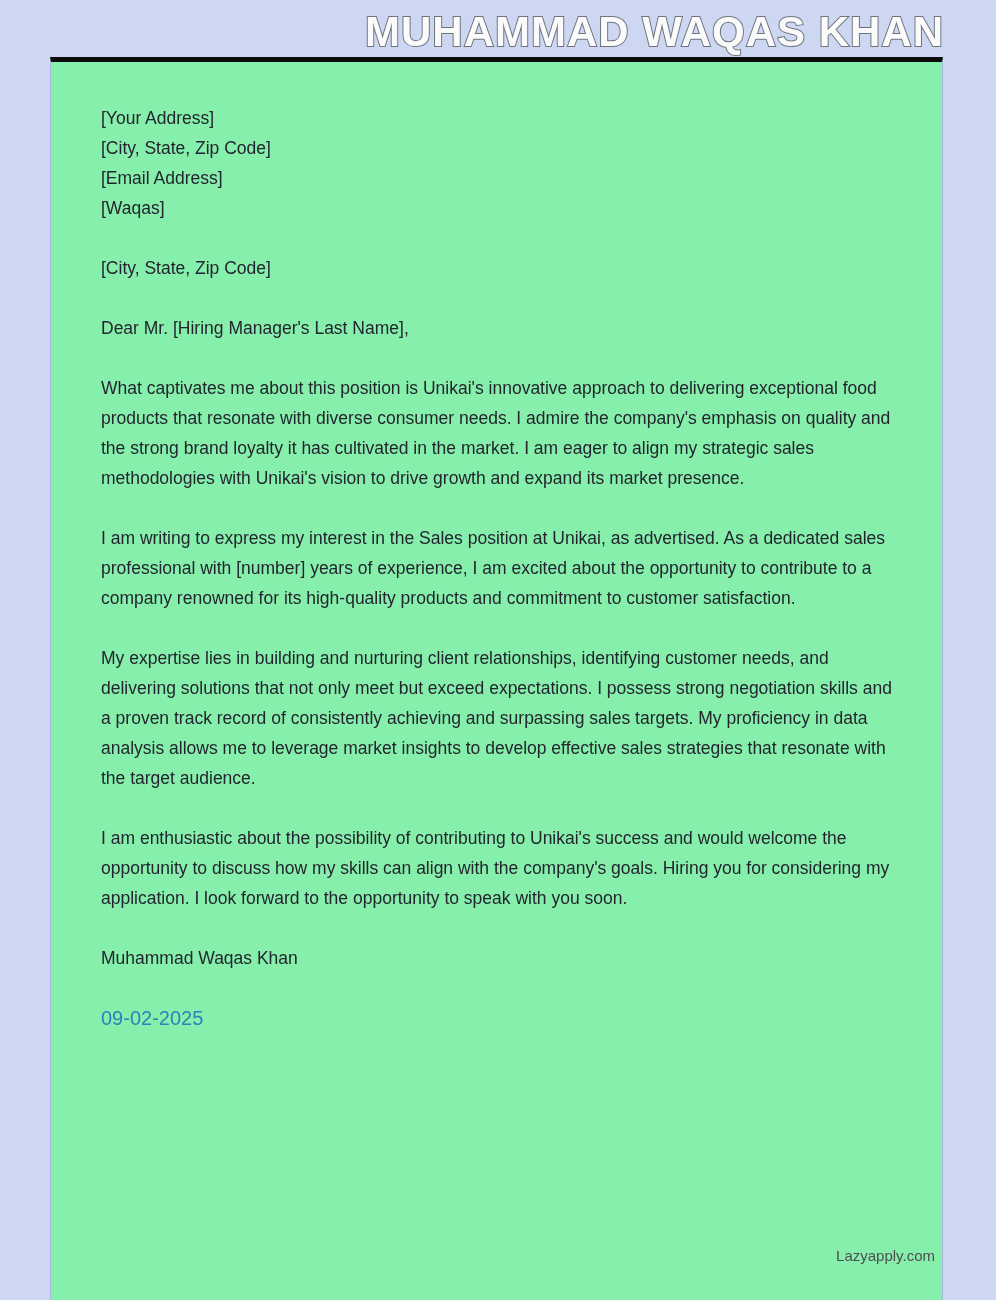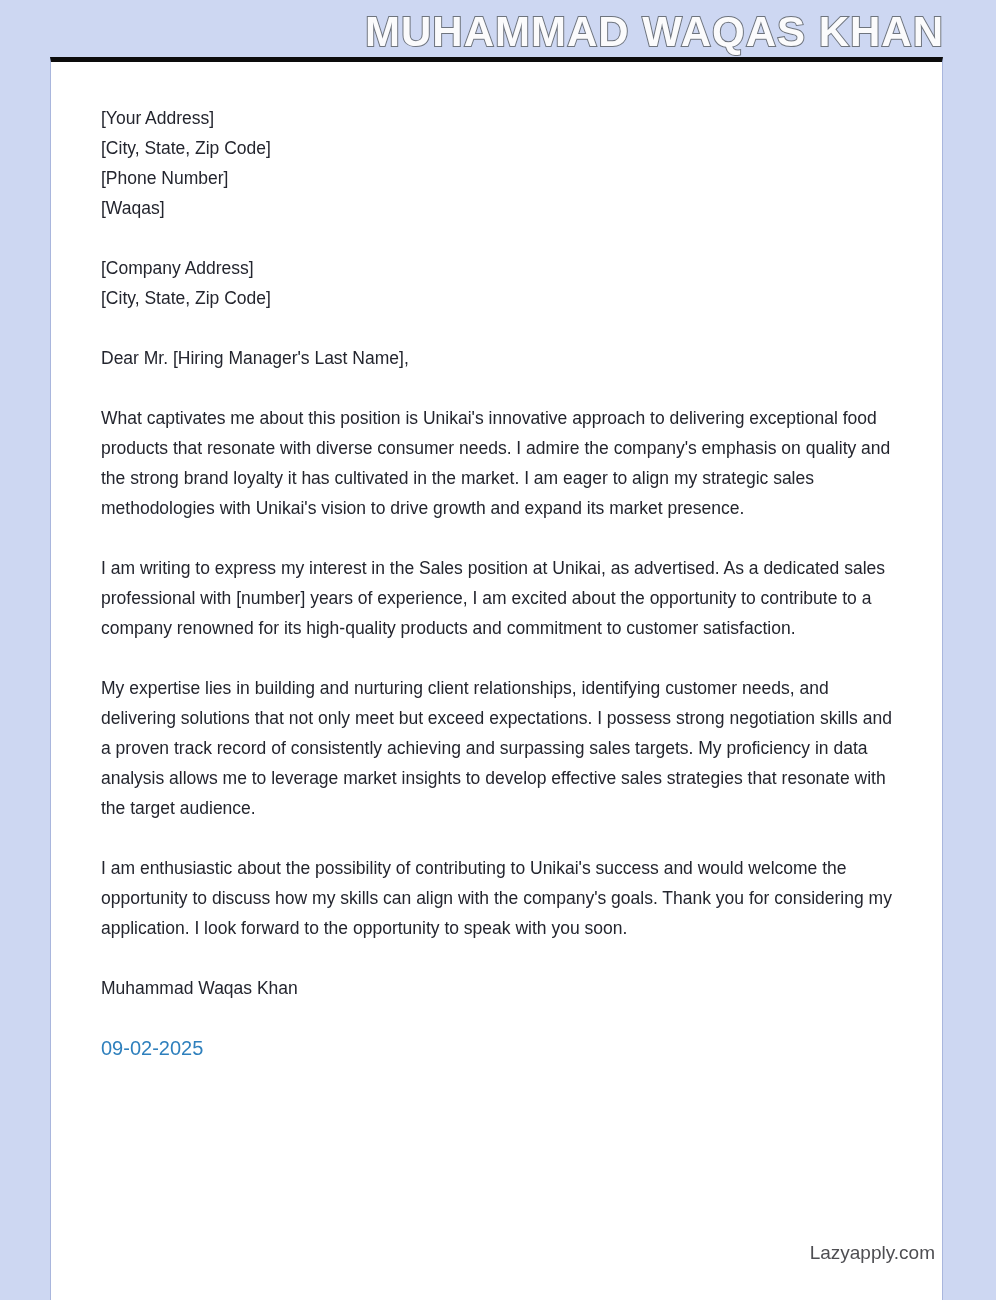--- a/index.html
+++ b/index.html
@@ -35,21 +35,21 @@
     stroke-width: 2px;
     paint-order: stroke fill;
   }
 
   .page {
     position: absolute;
     left: 50px;
     top: 57px;
     width: 893px;
     bottom: 0;
-    background: #ffffff;
+    background: #86efac;
     border-top: 5px solid #0c0c0c;
     border-left: 1px solid #a9b6dd;
     border-right: 1px solid #a9b6dd;
   }
 
   .content {
     padding: 41px 50px 0 50px;
     color: #23252e;
     font-size: 17.5px;
     line-height: 30px;
@@ -62,21 +62,21 @@
   .date-line {
     color: #2f80bd;
     font-size: 20px;
     margin-top: 10px !important;
   }
 
   .watermark {
     position: absolute;
     right: 7px;
     bottom: 36px;
-    font-size: 19px;
+    font-size: 15px;
     color: #4e4e52;
     text-align: center;
   }
 </style>
 </head>
 <body>
 
 <div class="canvas">
 
   <div class="header-band">
@@ -84,35 +84,34 @@
       <text class="name-text" x="620" y="42" text-anchor="end">MUHAMMAD WAQAS KHAN</text>
     </svg>
   </div>
 
   <div class="page">
     <div class="content">
 
       <div class="block">
         <div>[Your Address]</div>
         <div>[City, State, Zip Code]</div>
-        <div>[Phone Number]</div>
+        <div>[Email Address]</div>
         <div>[Waqas]</div>
       </div>
 
       <div class="block">
-        <div>[Company Address]</div>
         <div>[City, State, Zip Code]</div>
       </div>
 
       <p>Dear Mr. [Hiring Manager's Last Name],</p>
 
       <p>What captivates me about this position is Unikai's innovative approach to delivering exceptional food products that resonate with diverse consumer needs. I admire the company's emphasis on quality and the strong brand loyalty it has cultivated in the market. I am eager to align my strategic sales methodologies with Unikai's vision to drive growth and expand its market presence.</p>
       <p>I am writing to express my interest in the Sales position at Unikai, as advertised. As a dedicated sales professional with [number] years of experience, I am excited about the opportunity to contribute to a company renowned for its high-quality products and commitment to customer satisfaction.</p>
       <p>My expertise lies in building and nurturing client relationships, identifying customer needs, and delivering solutions that not only meet but exceed expectations. I possess strong negotiation skills and a proven track record of consistently achieving and surpassing sales targets. My proficiency in data analysis allows me to leverage market insights to develop effective sales strategies that resonate with the target audience.</p>
-      <p>I am enthusiastic about the possibility of contributing to Unikai's success and would welcome the opportunity to discuss how my skills can align with the company's goals. Thank you for considering my application. I look forward to the opportunity to speak with you soon.</p>
+      <p>I am enthusiastic about the possibility of contributing to Unikai's success and would welcome the opportunity to discuss how my skills can align with the company's goals. Hiring you for considering my application. I look forward to the opportunity to speak with you soon.</p>
 
 
       <p>Muhammad Waqas Khan</p>
 
       <p class="date-line">09-02-2025</p>
     </div>
 
     <div class="watermark">Lazyapply.com</div>
   </div>
 

